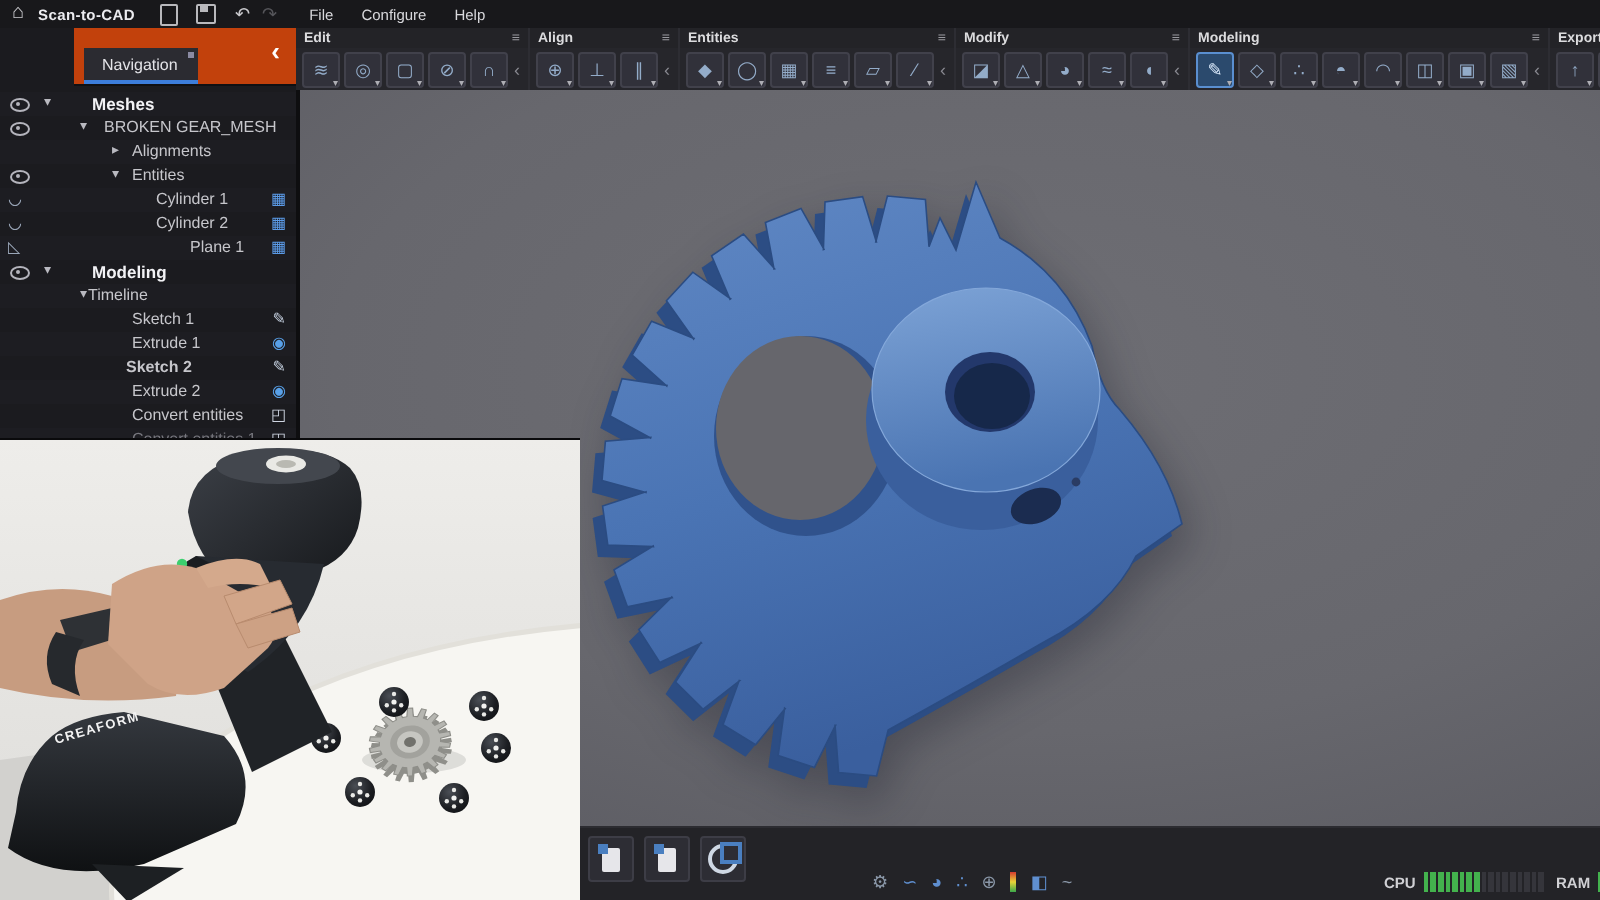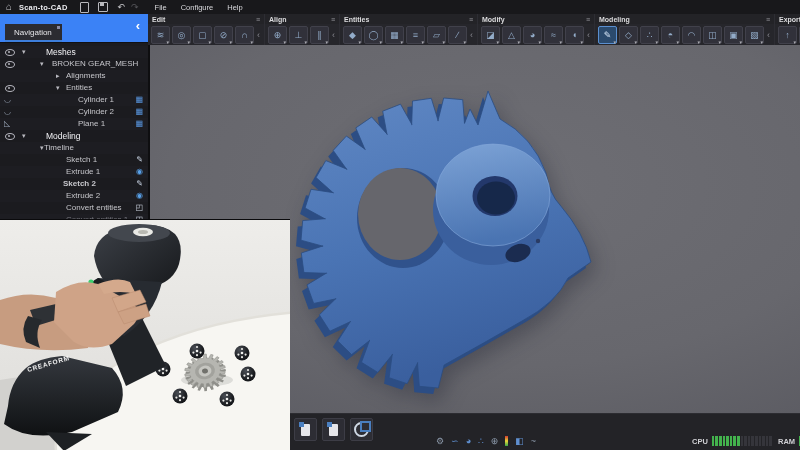--- a/index.html
+++ b/index.html
@@ -28,29 +28,29 @@
   .ticons{flex:1;display:flex;align-items:center;gap:2px;padding:0 3px;background:#26262b;}
   .tbtn{width:17px;height:16px;background:#31313a;border:1px solid #41414b;border-radius:2px;
         position:relative;display:flex;align-items:center;justify-content:center;
         font-size:9px;color:#93acc9;cursor:default;flex:0 0 auto;}
   .tbtn .dd{position:absolute;right:0px;bottom:-2px;font-size:5px;color:#aeaeb4;}
   .tbtn.hl{background:#2b4a6d;border-color:#5a8fd0;color:#dcebfc;}
   .tchev{color:#8a8a92;font-size:9px;margin:0 1px;align-self:center;}
   
   #sidebar{position:absolute;left:0;top:14px;width:148px;height:436px;background:#1b1b1f;
            border-right:2px solid #0e0e10;z-index:3;}
-  #side-header{height:28px;background:#3b82f6;position:relative;border-bottom:1px solid #101013;}
+  #side-header{height:28px;background:#c2410c;position:relative;border-bottom:1px solid #101013;margin-left:37px;}
   #nav-tab{position:absolute;left:5px;bottom:0;padding:4px 10px 3px 9px;background:#2b2b31;
            border-bottom:2px solid #3d7edb;font-size:8px;color:#e4e4e8;cursor:default;}
   #nav-tab .pin{position:absolute;right:2px;top:2px;width:3px;height:3px;background:#8a8aa2;}
   #collapse{position:absolute;right:8px;top:4px;color:#fff;font-size:13px;font-weight:bold;cursor:default;}
   #tree{position:absolute;left:0;top:28px;width:100%;padding-top:4px;}
   .trow{height:12px;line-height:12px;position:relative;font-size:8px;color:#c6c6cb;cursor:default;}
   .trow:nth-child(odd){background:#1d1d22;}
-  .trow.bold .tlab{font-weight:normal;color:#f2f2f5;font-size:8.5px;padding-left:12px;}
+  .trow.bold .tlab{font-weight:bold;color:#f2f2f5;font-size:8.5px;padding-left:12px;}
   .trow.dim .tlab{color:#77777e;}
   .tlab{position:absolute;top:0;white-space:nowrap;}
   .eye{position:absolute;left:5px;top:3px;width:8px;height:5px;border:1px solid #b4b4bc;border-radius:50%;}
   .eye::after{content:"";position:absolute;left:2px;top:0.5px;width:2px;height:2px;background:#b4b4bc;border-radius:50%;}
   .caret{position:absolute;top:0;font-size:7px;color:#b9b9c0;}
   .lglyph{position:absolute;left:4px;top:0;font-size:8px;color:#9aa6b8;}
   .ricon{position:absolute;right:5px;top:0;font-size:8px;}
   .ricon.grid{color:#5b9be8;} .ricon.sketch{color:#c3cedd;}
   .ricon.extrude{color:#58a0e8;} .ricon.convert{color:#cfd6e2;}
   
@@ -217,21 +217,21 @@
           <span class="tlab" style="left: 78px;">Cylinder 1</span>
           <span class="ricon grid">▦</span>
         </div>
         <div class="trow">
           <span class="lglyph">◡</span>
           <span class="tlab" style="left: 78px;">Cylinder 2</span>
           <span class="ricon grid">▦</span>
         </div>
         <div class="trow">
           <span class="lglyph">◺</span>
-          <span class="tlab" style="left: 78px;">Plane 1</span>
+          <span class="tlab" style="left: 95px;">Plane 1</span>
           <span class="ricon grid">▦</span>
         </div>
         <div class="trow bold">
           <span class="eye"></span>
           <span class="caret" style="left: 22px;">▾</span>
           <span class="tlab" style="left: 34px;">Modeling</span>
         </div>
         <div class="trow">
           <span class="caret" style="left: 40px;">▾</span>
           <span class="tlab" style="left: 44px;">Timeline</span>

